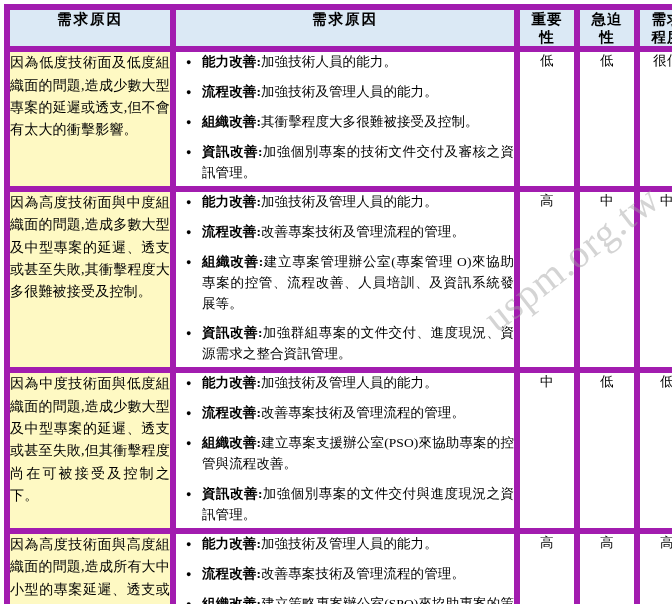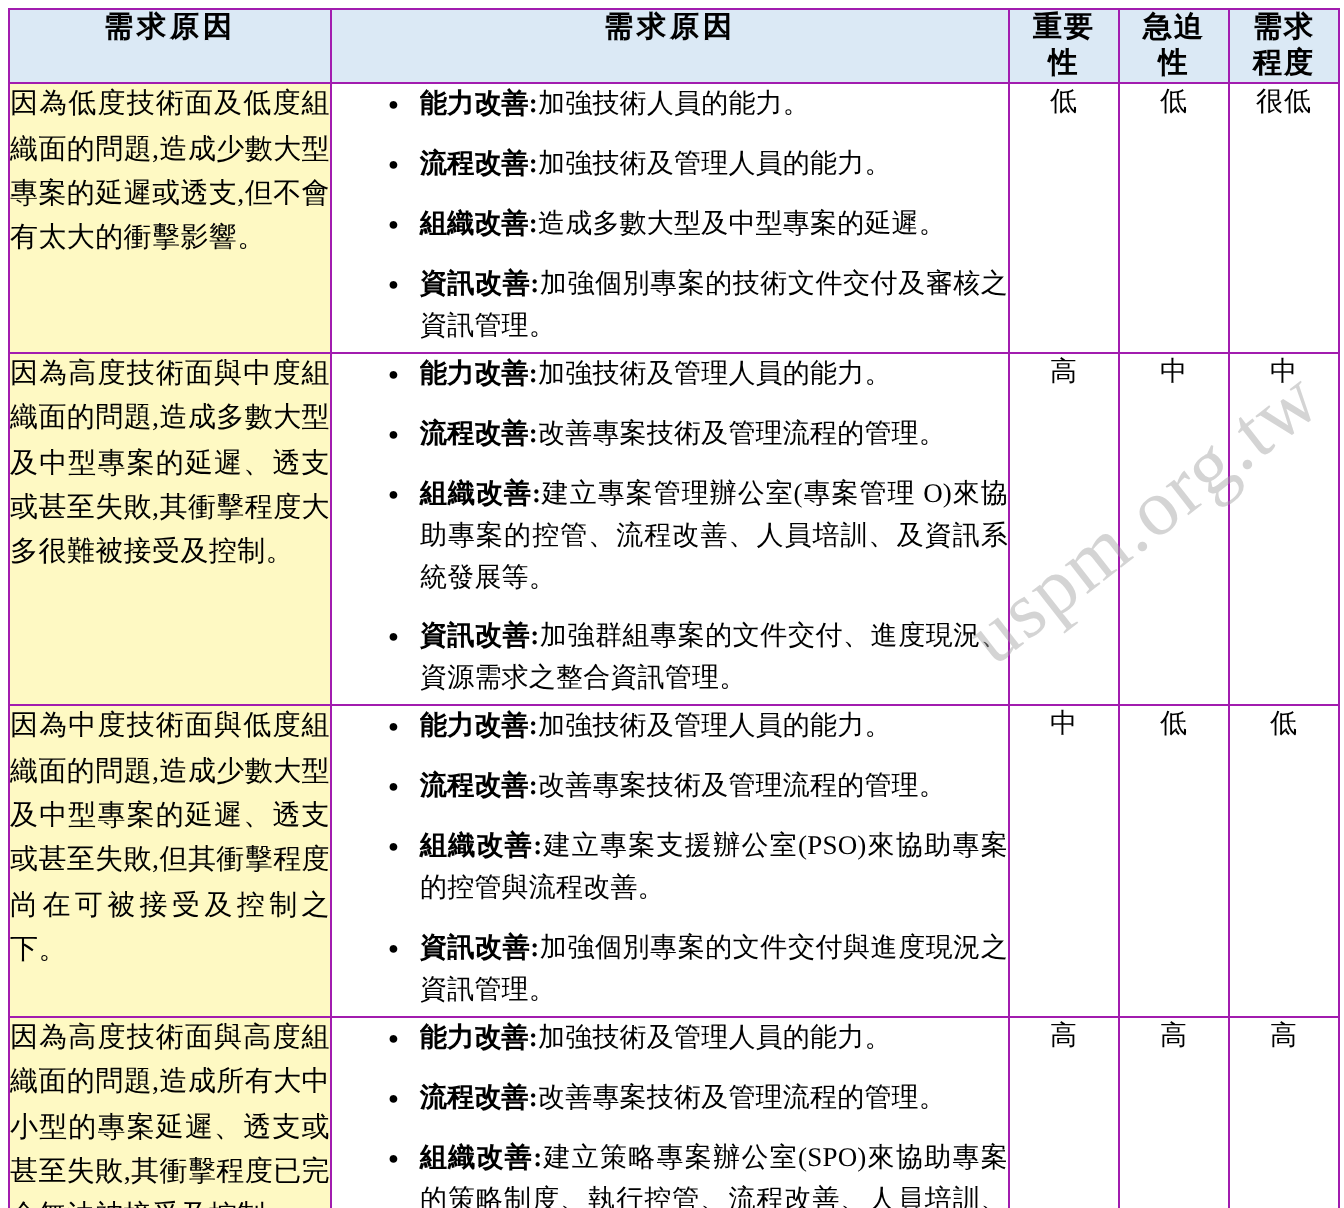--- a/index.html
+++ b/index.html
@@ -32,21 +32,21 @@
   table.matrix {
     border-collapse: collapse;
     width: 664px;
     margin: 4px 0 0 4px;
     table-layout: fixed;
     position: relative;
     z-index: 2;
   }
   table.matrix th,
   table.matrix td {
-    border: 1px solid #a21caf;
+    border: 6px solid #a21caf;
     vertical-align: top;
     padding: 0;
   }
   thead th {
     background: #dbe9f5;
     text-align: center;
     vertical-align: middle;
     font-weight: bold;
     font-size: 14.5px;
     line-height: 1.25;
@@ -75,21 +75,21 @@
   }
   td.rate {
     text-align: center;
     vertical-align: top;
     font-size: 13.5px;
     padding-top: 7px;
     letter-spacing: 0.5px;
   }
   ul.bullets {
     margin: 0;
-    padding: 0 0 0 44px;
+    padding: 0 0 0 26px;
     list-style: none;
   }
   ul.bullets > li {
     position: relative;
     margin: 0 0 9px 0;
     text-align: justify;
     letter-spacing: 0.1px;
   }
   ul.bullets > li:last-child { margin-bottom: 2px; }
   ul.bullets > li::before {
@@ -128,21 +128,21 @@
       </th>
     </tr>
   </thead>
   <tbody id="matrix-body">
       <tr>
         <td class="cause">因為低度技術面及低度組織面的問題,造成少數大型專案的延遲或透支,但不會有太大的衝擊影響。</td>
         <td class="action">
           <ul class="bullets">
             <li><span class="lead">能力改善:</span><span>加強技術人員的能力。</span></li>
             <li><span class="lead">流程改善:</span><span>加強技術及管理人員的能力。</span></li>
-            <li><span class="lead">組織改善:</span><span>造成多數大型及中型專案的延遲。</span></li>
+            <li><span class="lead">組織改善:</span><span>其衝擊程度大多很難被接受及控制。</span></li>
             <li><span class="lead">資訊改善:</span><span>加強個別專案的技術文件交付及審核之資訊管理。</span></li>
           </ul>
         </td>
         <td class="rate">低</td>
         <td class="rate">低</td>
         <td class="rate">很低</td>
       </tr>
       <tr>
         <td class="cause">因為高度技術面與中度組織面的問題,造成多數大型及中型專案的延遲、透支或甚至失敗,其衝擊程度大多很難被接受及控制。</td>
         <td class="action">

